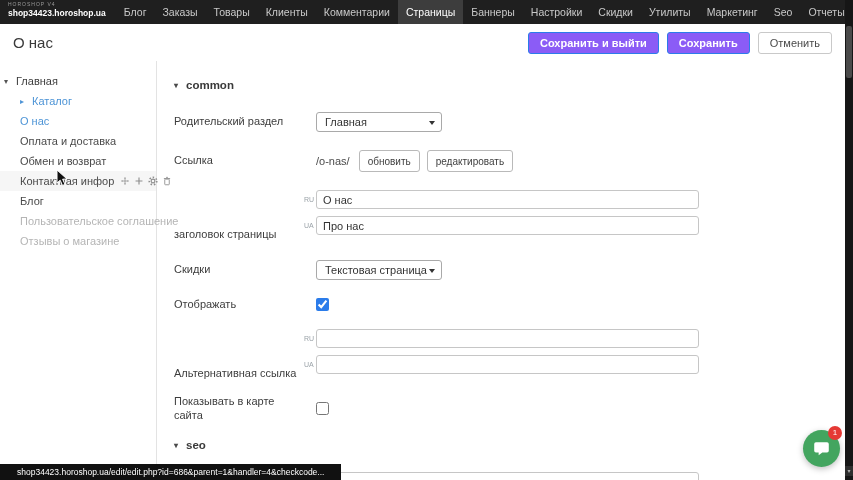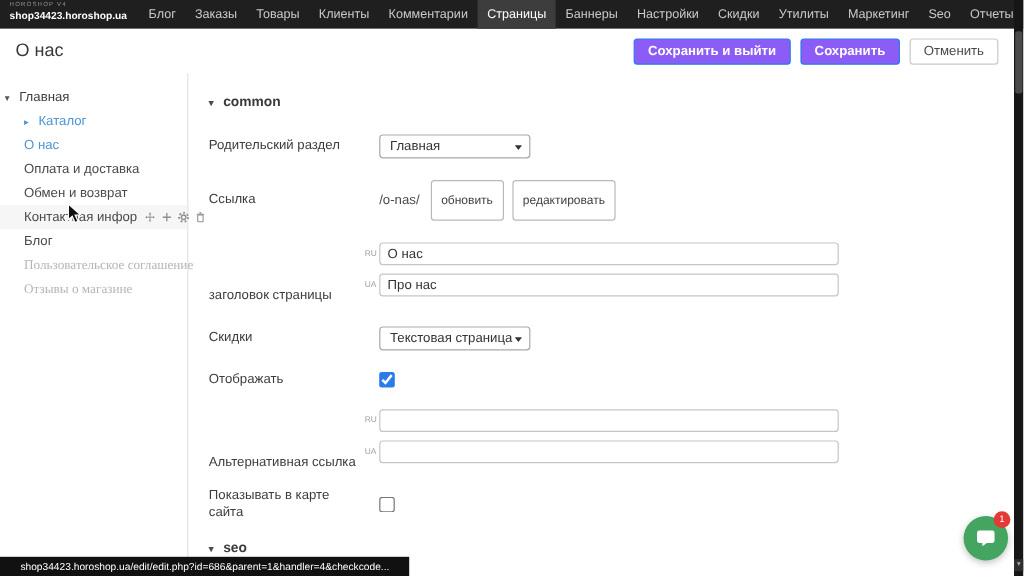--- a/index.html
+++ b/index.html
@@ -30,21 +30,21 @@
   
   .body-split { display:flex; height:443px; }
   .sidebar { width:157px; flex-shrink:0; border-right:1px solid #e3e3e3; padding-top:10px; }
   .tree-item { display:flex; align-items:center; height:20px; font-size:11px; color:#4a4a4a;
                cursor:pointer; padding-left:20px; white-space:nowrap; }
   .tree-item.root { padding-left:4px; color:#3c3c3c; }
   .tree-arrow { font-size:8px; color:#555; width:12px; display:inline-block; }
   .tree-arrow.blue { color:#4d94d6; }
   .tree-item.link { color:#4d94d6; }
   .tree-item.selected { color:#4d94d6; }
-  .tree-item.disabled { color:#b5b5b5;font-family:Liberation Serif, serif; }
+  .tree-item.disabled { color:#b5b5b5; }
   .tree-item.hovered { background:#f6f6f6; }
   .row-icons { display:flex; align-items:center; gap:4px; margin-left:6px; }
   .row-icon { width:10px; height:10px; display:inline-block; cursor:pointer; }
 
   
   .main { flex:1; padding:18px 0 0 17px; position:relative; overflow:hidden; }
   .section-header { display:flex; align-items:center; font-size:11.5px; font-weight:bold;
                     color:#3a3a3a; cursor:pointer; margin-bottom:21px; }
   .section-header .tree-arrow { color:#4a4a4a; }
   .field-row { display:flex; align-items:center; margin-bottom:14px; }
@@ -56,21 +56,21 @@
   .lang-tag { width:12px; flex-shrink:0; font-size:7px; color:#9aa2a8; }
   .txt { width:383px; height:19px; border:1px solid #c6c6c6; border-radius:3px; padding:0 6px;
          font-family:inherit; font-size:11px; color:#333; outline:none; }
   .select { position:relative; width:126px; height:20px; border:1px solid #a9a9a9; border-radius:3px;
             background:#fff; font-size:11px; color:#333; display:flex; align-items:center;
             padding:0 18px 0 8px; cursor:pointer; white-space:nowrap; }
   .select-arrow { position:absolute; right:6px; top:8px; width:0; height:0;
                   border-left:3.5px solid transparent; border-right:3.5px solid transparent;
                   border-top:4.5px solid #333; }
   .link-value { font-size:11px; color:#4a4a4a; margin-right:9px; }
-  .mini-btn { font-family:inherit; font-size:10px; height:34px; padding:2px 8px; background:#fff;
+  .mini-btn { font-family:inherit; font-size:10px; height:22px; padding:2px 8px; background:#fff;
               border:1px solid #b9b9b9; border-radius:3px; color:#3f3f3f; cursor:pointer; }
   .mini-btn + .mini-btn { margin-left:7px; }
   .cb { width:13px; height:13px; accent-color:#2b7cea; cursor:pointer; }
   .gap-lg { margin-bottom:18px; }
   .gap-cb { margin-bottom:17px; }
   .seo-gap { margin-top:10px; }
 
   
   .scroll-strip { position:absolute; top:0; right:0; width:8px; height:480px; background:#161616; z-index:40; }
   .scroll-thumb { position:absolute; top:26px; left:1px; width:6px; height:52px; background:#4a4a4a; border-radius:2px; cursor:pointer; }

